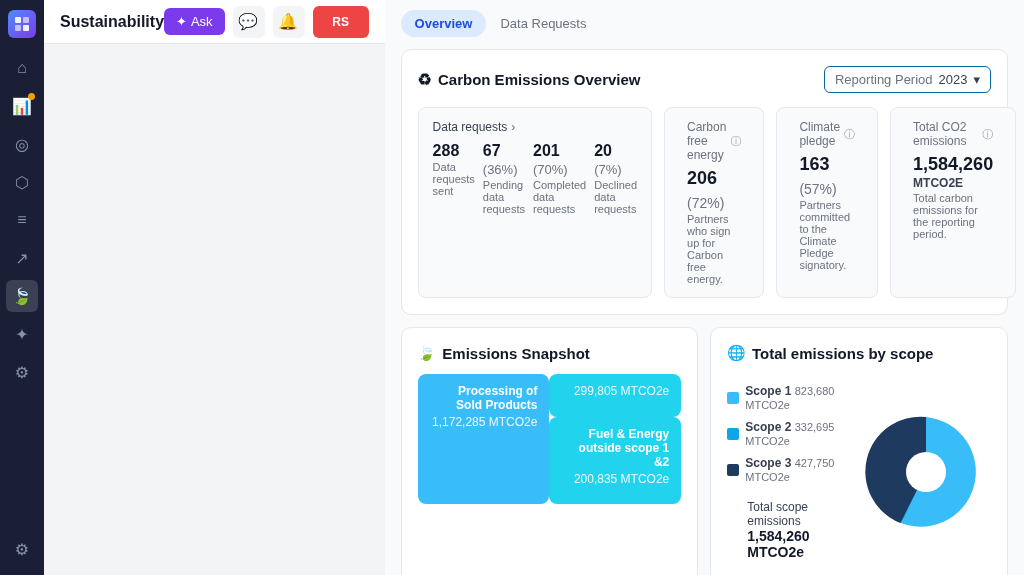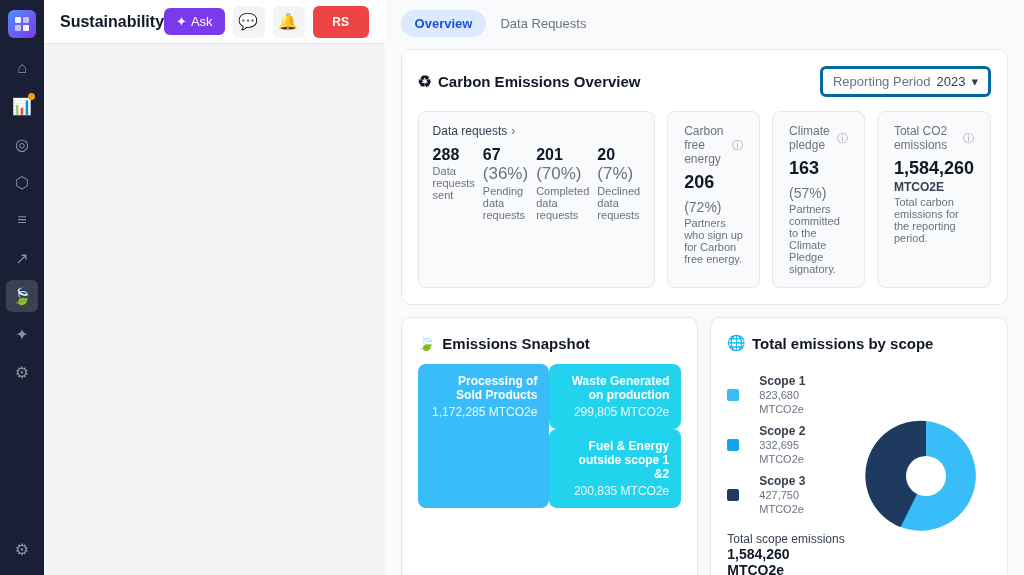--- a/index.html
+++ b/index.html
@@ -165,40 +165,40 @@
     }
     .card-title-icon {
       font-size: 16px;
     }
 
     
     .period-select {
       display: flex;
       align-items: center;
       gap: 6px;
-      border: 3px solid #0369a1;
+      border: 1px solid #0369a1;
       border-radius: 6px;
       padding: 5px 10px;
       font-size: 13px;
       color: #374151;
       cursor: pointer;
       background: #fff;
     }
     .period-label { color: #6b7280; }
 
     
     .metrics-row {
       display: flex;
       gap: 12px;
     }
     .metric-box {
       background: #f9fafb;
       border: 1px solid #e5e7eb;
       border-radius: 8px;
-      padding: 12px 16px;
+      padding: 12px 22px;
       flex: 1;
     }
     .metric-header {
       font-size: 12px;
       color: #6b7280;
       margin-bottom: 6px;
       display: flex;
       align-items: center;
       gap: 4px;
     }
@@ -229,21 +229,21 @@
       display: flex;
       align-items: center;
       gap: 4px;
     }
     .dr-grid {
       display: grid;
       grid-template-columns: repeat(4, 1fr);
       gap: 8px;
     }
     .dr-item .val { font-size: 16px; font-weight: 700; color: #111827; }
-    .dr-item .pct { font-size: 17px; color: #6b7280; font-weight: 400; }
+    .dr-item .pct { font-size: 13px; color: #6b7280; font-weight: 400; }
     .dr-item .lbl { font-size: 11px; color: #6b7280; margin-top: 1px; }
 
     
     .two-col {
       display: grid;
       grid-template-columns: 1fr 1fr;
       gap: 12px;
     }
 
     
@@ -260,26 +260,26 @@
     }
     .snapshot-tile.blue-light { background: #38bdf8; }
     .snapshot-tile.cyan { background: #22d3ee; }
     .snapshot-tile.span-col { grid-row: span 2; }
     .snapshot-tile .tile-title { font-size: 12px; font-weight: 600; margin-bottom: 3px; }
     .snapshot-tile .tile-val { font-size: 12px; opacity: 0.9; }
 
     
     .scope-section { display: flex; align-items: center; gap: 16px; padding: 10px 0; }
     .scope-legend { display: flex; flex-direction: column; gap: 8px; flex: 1; }
-    .scope-item { display: flex; align-items: center; gap: 20px; font-size: 12px; color: #374151; }
+    .scope-item { display: flex; align-items: center; gap: 6px; font-size: 12px; color: #374151; }
     .scope-dot { width: 12px; height: 12px; border-radius: 2px; flex-shrink: 0; }
     .scope-dot.s1 { background: #38bdf8; }
     .scope-dot.s2 { background: #0ea5e9; }
     .scope-dot.s3 { background: #1e3a5f; }
-    .scope-total { margin-top: 8px; font-size: 12px; color: #374151; }
+    .scope-total { margin-top: 8px; font-size: 12px; color: #374151; margin-left: 20px; }
     .scope-total strong { display: block; font-size: 14px; font-weight: 700; color: #111827; }
 
     
     .pie-container { width: 130px; height: 130px; flex-shrink: 0; }
 
     
     .summary-title {
       display: flex;
       align-items: center;
       gap: 6px;
@@ -422,21 +422,20 @@
           <span>Emissions Snapshot</span>
         </div>
         <div class="snapshot-grid">
 
           <div class="snapshot-tile blue-light span-col" style="grid-column:1;grid-row:1/3;min-height:130px">
             <div class="tile-title">Processing of Sold Products</div>
             <div class="tile-val">1,172,285 MTCO2e</div>
           </div>
 
           <div class="snapshot-tile cyan">
-            <div class="tile-title">Waste Generated on production</div>
             <div class="tile-val">299,805 MTCO2e</div>
           </div>
 
           <div class="snapshot-tile cyan">
             <div class="tile-title">Fuel &amp; Energy outside scope 1 &amp;2</div>
             <div class="tile-val">200,835 MTCO2e</div>
           </div>
         </div>
       </div>
 

